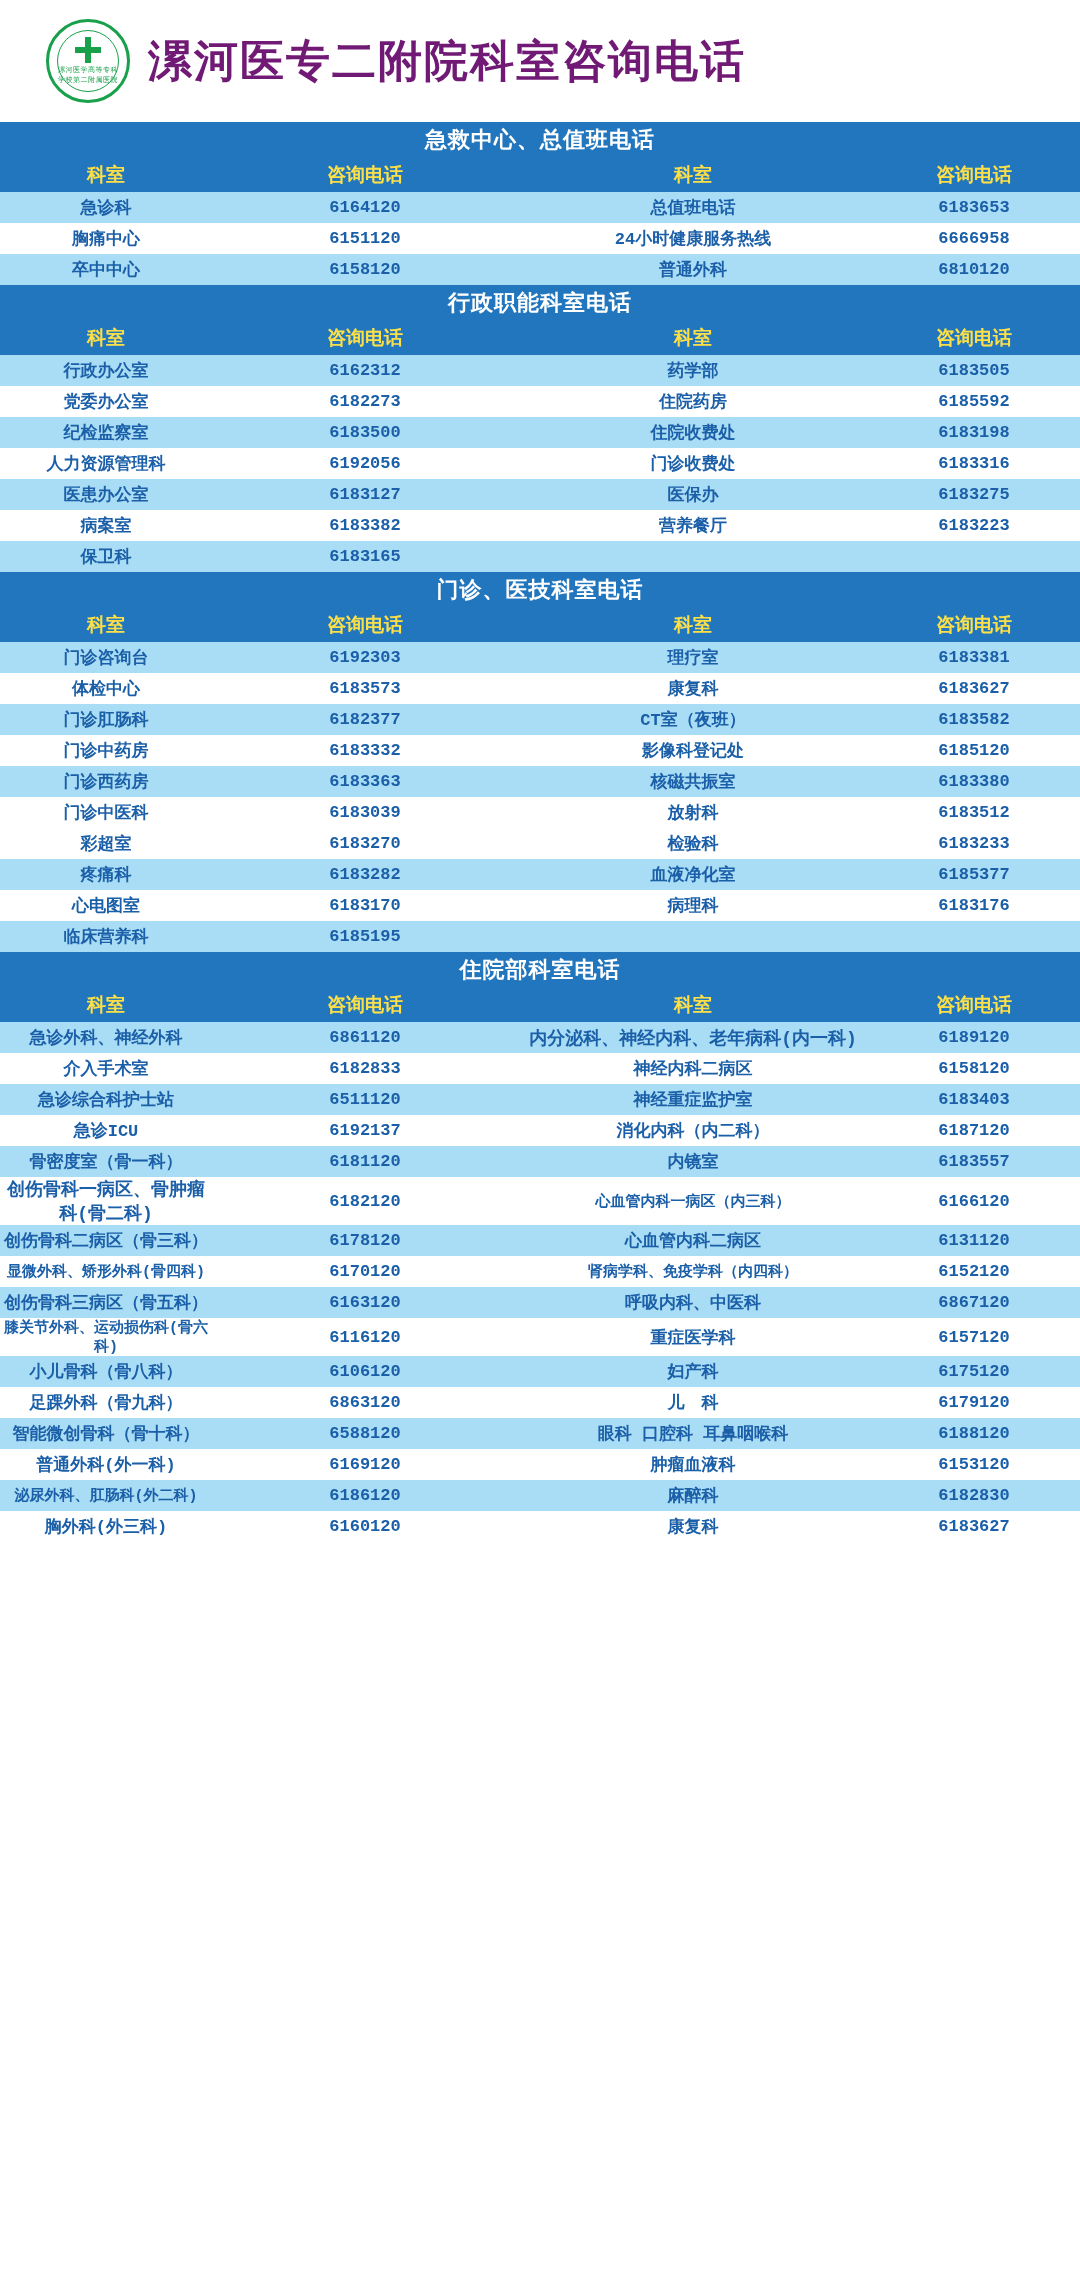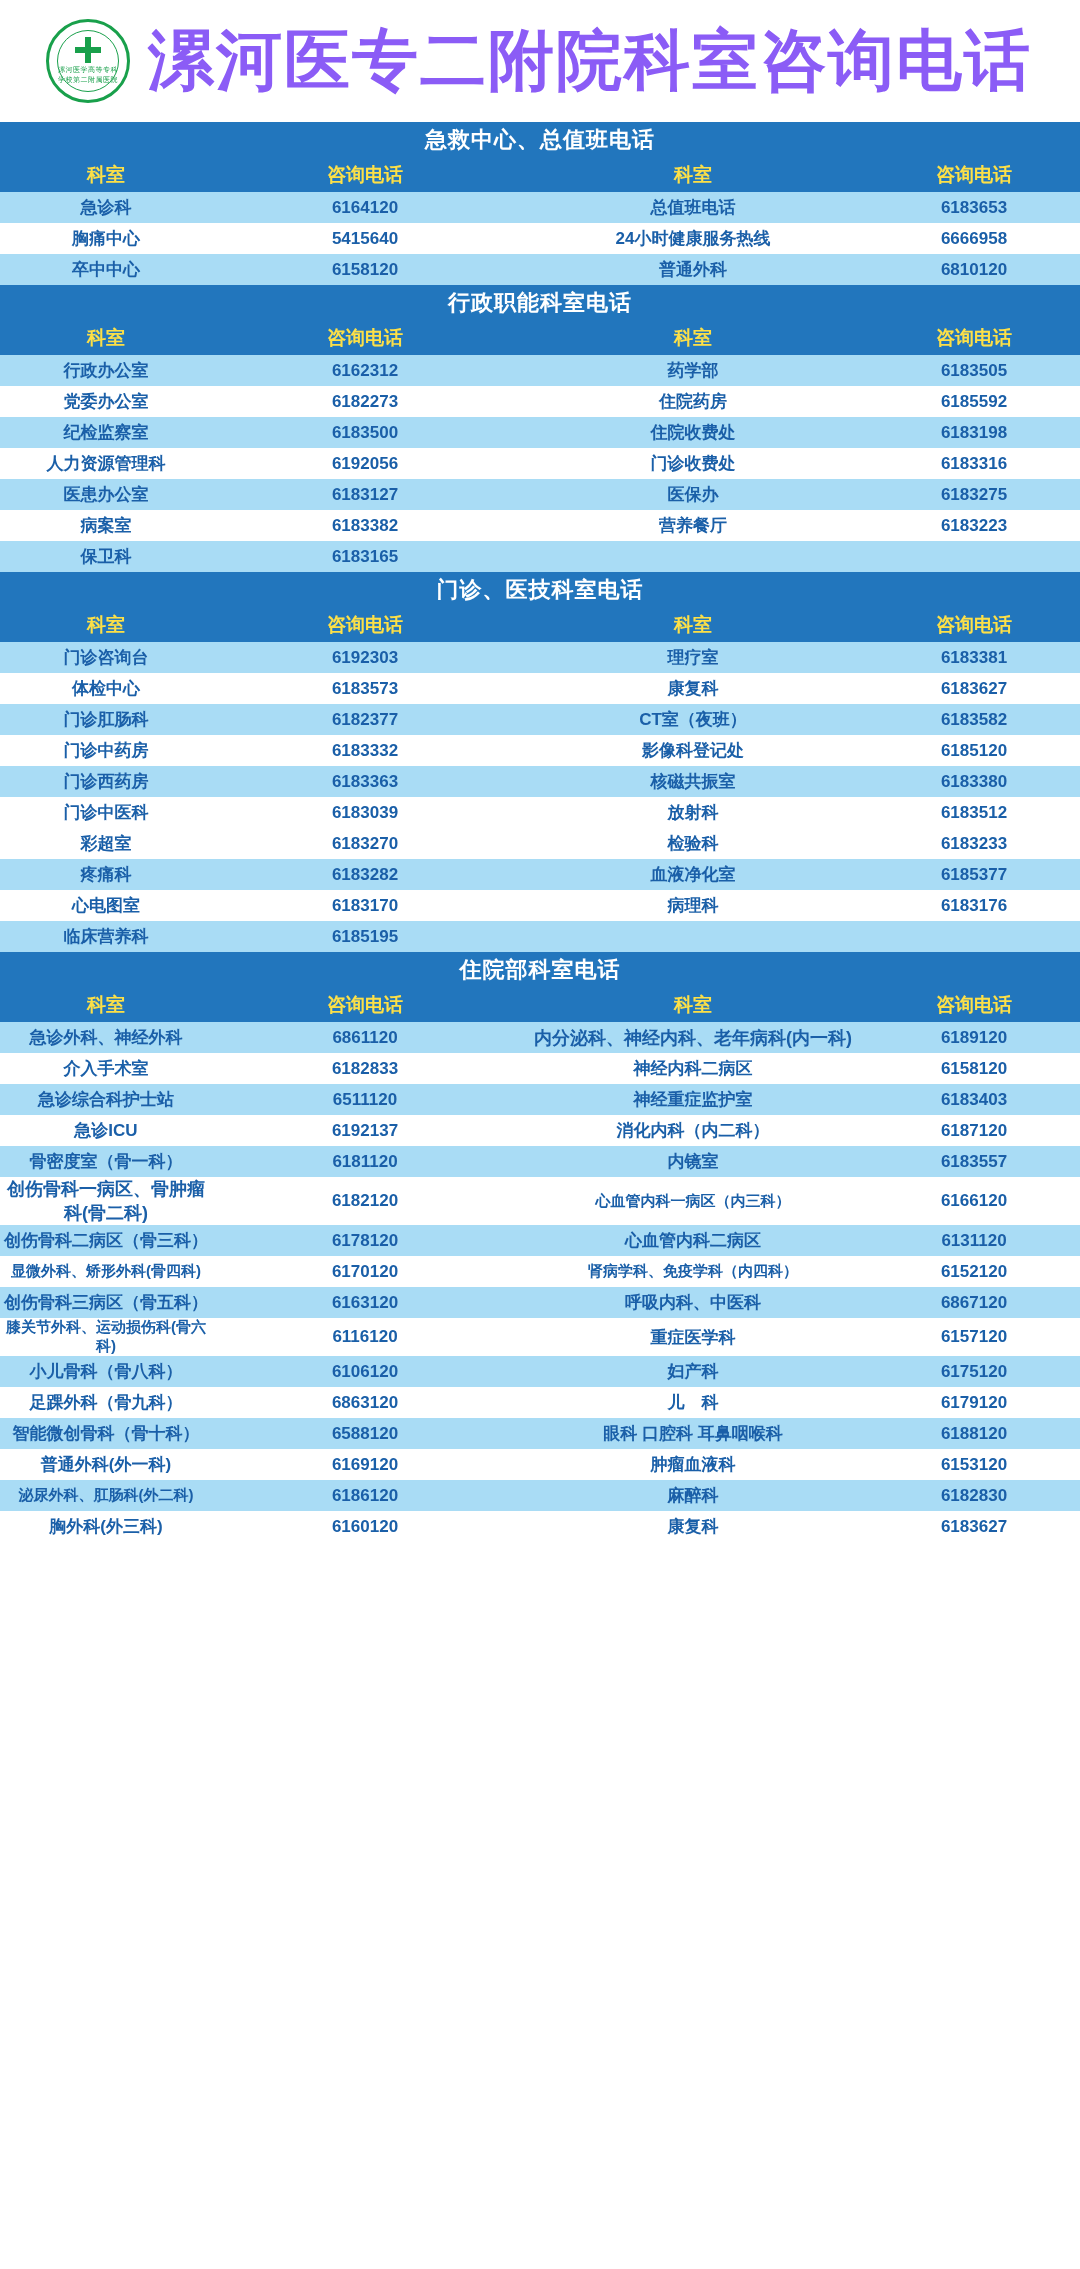--- a/index.html
+++ b/index.html
@@ -67,32 +67,33 @@
     top: 10px; left: 0; height: 6px; width: 26px;
   }
   .logo-text {
     font-size: 7px;
     color: #19a04b;
     margin-top: 2px;
     letter-spacing: .5px;
   }
   .title {
     font-family: "DejaVu Serif", serif;
-    font-size: 66px;
+    font-size: 44px;
     font-weight: bold;
-    color: #8b5cf6;
+    color: #701a75;
     letter-spacing: 2px;
     white-space: nowrap;
   }
 
   
   table.main {
     width: 1080px;
     border-collapse: collapse;
     table-layout: fixed;
+    font-family: Liberation Mono, monospace;
   }
   table.main col.c1 { width: 212px; }
   table.main col.c2 { width: 306px; }
   table.main col.c3 { width: 350px; }
   table.main col.c4 { width: 212px; }
 
   td, th {
     text-align: center;
     vertical-align: middle;
     padding: 0;
@@ -156,21 +157,21 @@
           <td>咨询电话</td>
         </tr>
         <tr class="row-dark">
           <td>急诊科</td>
           <td>6164120</td>
           <td>总值班电话</td>
           <td>6183653</td>
         </tr>
         <tr class="row-light">
           <td>胸痛中心</td>
-          <td>5415640</td>
+          <td>6151120</td>
           <td>24小时健康服务热线</td>
           <td>6666958</td>
         </tr>
         <tr class="row-dark">
           <td>卒中中心</td>
           <td>6158120</td>
           <td>普通外科</td>
           <td>6810120</td>
         </tr>
         <tr class="section">

